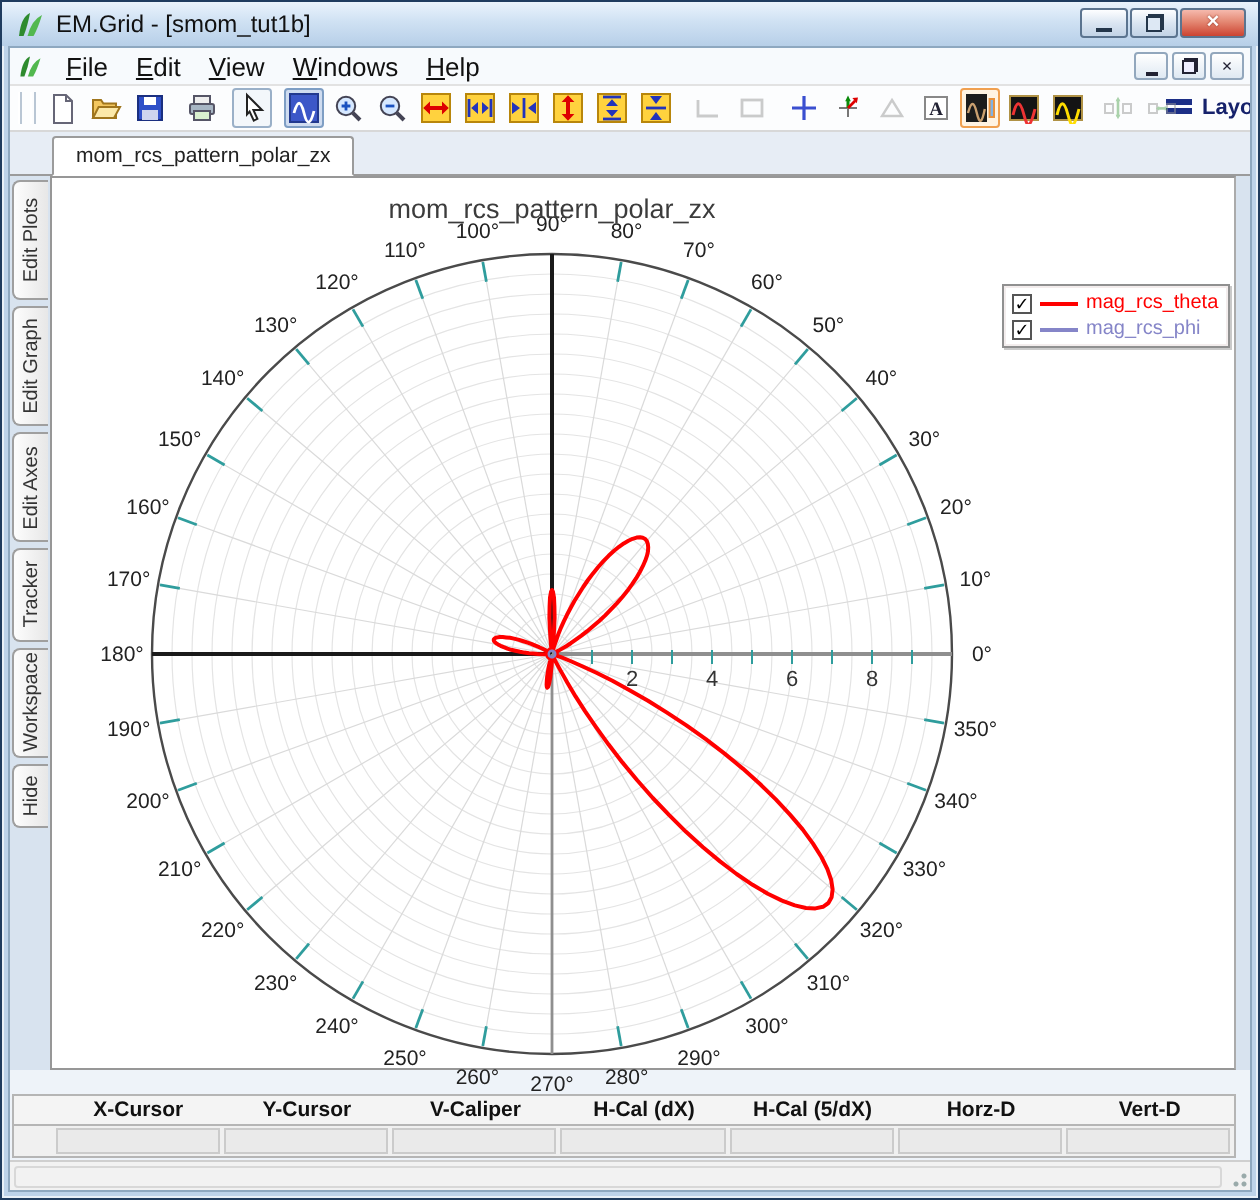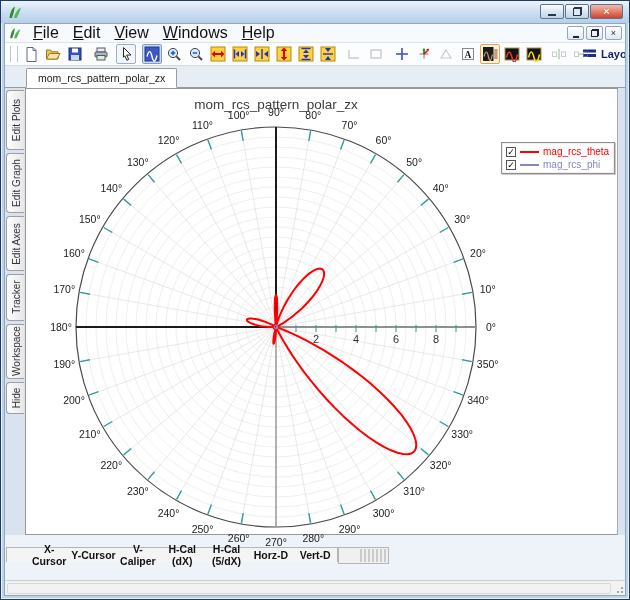--- a/index.html
+++ b/index.html
@@ -19,21 +19,21 @@
   .cap-btn.close .x{color:#fff;font-size:11px;font-weight:bold;line-height:1;text-shadow:0 0 1px #802010;}
   .g-min{width:8px;height:3px;border-bottom:2px solid #24364a;margin-top:6px;}
   .g-restore{position:relative;width:9px;height:9px;}
   .g-restore:before{content:"";position:absolute;right:0;top:0;width:6px;height:6px;border:1px solid #24364a;}
   .g-restore:after{content:"";position:absolute;left:0;bottom:0;width:6px;height:6px;border:1px solid #24364a;background:#dde8f4;}
   
   .frame{flex:1;margin:0 3px 3px 3px;border:1px solid #8ea8c0;background:#eef3f9;display:flex;flex-direction:column;min-height:0;}
   
   .menubar{height:19px;flex:0 0 19px;background:#f7fafd;border-bottom:1px solid #e2e2e2;display:flex;align-items:center;padding:0 3px;position:relative;}
   .menubar .app-ico{width:14px;height:14px;margin-right:4px;}
-  .menu-item{font-size:16px;color:#111;padding:1px 7px;cursor:default;}
+  .menu-item{font-size:13px;color:#111;padding:1px 7px;cursor:default;}
   .menu-item u{text-decoration:underline;}
   .mdi-btns{position:absolute;right:3px;top:2px;display:flex;gap:2px;}
   .mdi-btn{width:17px;height:14px;border:1px solid #92a7bd;border-radius:2px;background:linear-gradient(#fff,#dfe9f3);
     display:flex;align-items:center;justify-content:center;font-size:9px;color:#223;}
   .mg-min{width:6px;border-bottom:2px solid #223;margin-top:7px;}
   .mg-res{position:relative;width:8px;height:8px;}
   .mg-res:before{content:"";position:absolute;right:0;top:0;width:5px;height:5px;border:1px solid #223;}
   .mg-res:after{content:"";position:absolute;left:0;bottom:0;width:5px;height:5px;border:1px solid #223;background:#eef;}
   
   .toolbar{height:23px;flex:0 0 23px;background:#fcfdfe;border-bottom:1px solid #d8d8d8;display:flex;align-items:center;padding:0 2px;overflow:hidden;}
@@ -60,21 +60,21 @@
   .main{flex:1;position:relative;background:#fff;border:1px solid #979797;border-right-color:#ababab;margin-right:7px;min-width:0;}
   .main svg{position:absolute;left:0;top:0;}
   
   .legend{position:absolute;left:475px;top:53px;width:114px;background:#fff;border:1px solid #909090;
     box-shadow:1px 1px 0 #c9c9c9, inset 0 0 0 1px #f3eded;padding:2px 4px;}
   .lg-row{display:flex;align-items:center;height:13px;gap:4px;}
   .lg-chk{width:10px;height:10px;flex:0 0 10px;border:1px solid #555;background:#fff;font-size:9px;line-height:9px;text-align:center;color:#000;}
   .lg-line{width:19px;height:0;border-top:2px solid #000;flex:0 0 19px;}
   .lg-lab{font-size:10px;}
   
-  .btable{flex:0 0 32px;margin:12px 7px 0 1px;display:flex;flex-direction:row;}
+  .btable{flex:0 0 32px;margin:12px 7px 0 1px;display:flex;flex-direction:column;}
   .bt-head{height:15px;display:flex;background:#f4f4f4;border:1px solid #b5b5b5;border-bottom:none;align-items:center;}
   .bt-head .gut{width:20px;flex:0 0 20px;}
   .bt-head .col{flex:1;text-align:center;font-size:10.5px;font-weight:bold;color:#111;}
   .bt-vals{height:17px;display:flex;background:#f0f0f0;border:1px solid #b5b5b5;padding:1px;}
   .bt-vals .gut{width:19px;flex:0 0 19px;}
   .bt-vals .cell{flex:1;margin:0 1px;background:#eaeaea;border:1px solid #cbcbcb;font-size:10px;color:#222;}
   
   .statusbar{flex:0 0 15px;margin-top:1px;background:#f2f2f2;border-top:1px solid #cfcfcf;position:relative;display:flex;align-items:center;}
   .status-field{flex:1;height:11px;margin:1px 14px 1px 2px;border:1px solid #d8d8d8;border-radius:2px;font-size:9px;color:#444;padding:0 4px;}
   .grip{position:absolute;right:1px;bottom:1px;width:11px;height:11px;
@@ -88,20 +88,21 @@
 
 <div class="window">
 
   <div class="titlebar">
     <span class="app-ico">
       <svg width="16" height="16" viewBox="0 0 16 16">
         <path d="M2.5 14 Q3.5 4.5 8 2.5 Q6.8 9 4.8 14 Z" fill="#2e8b2e"></path>
         <path d="M6.8 14 Q8.8 6 14 3.5 Q12 10 9.8 14 Z" fill="#52b84f"></path>
       </svg>
     </span>
+    <span class="ttl">EM.Grid - [smom_tut1b]</span>
     <span class="cap-btns">
       <span class="cap-btn min">
           <span class="g-min"></span>
         </span>
       <span class="cap-btn max">
           <span class="g-restore"></span>
         </span>
       <span class="cap-btn close">
           <span class="x">×</span>
         </span>

